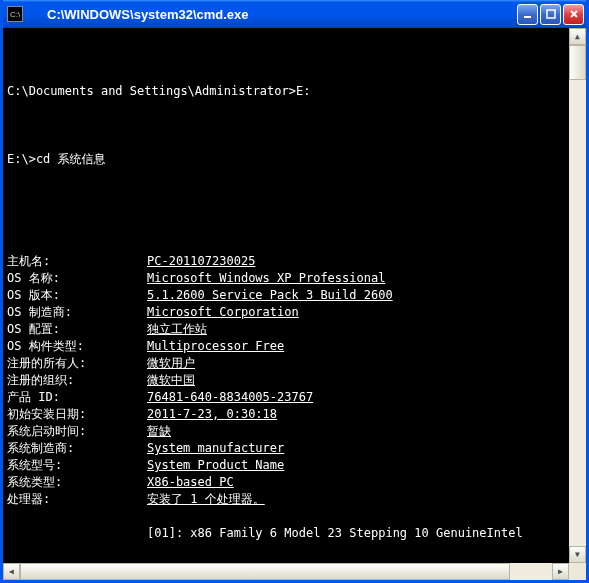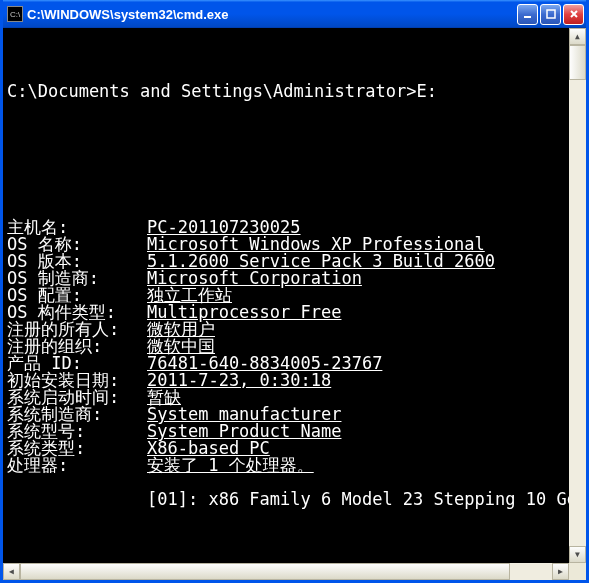--- a/index.html
+++ b/index.html
@@ -36,21 +36,21 @@
     background: #000;
     border: 1px solid #888;
     margin-right: 4px;
     display: flex;
     align-items: center;
     justify-content: center;
     font-size: 8px;
     color: #ccc;
     font-weight: normal;
   }
-  .title-text { flex: 1; white-space: nowrap; overflow: hidden; }
+  .title-text { flex: 1; white-space: nowrap; overflow: hidden; margin-left: 20px; }
   .title-buttons { display: flex; gap: 2px; }
   .title-btn {
     width: 21px;
     height: 21px;
     background: linear-gradient(to bottom, #7ba8f0 0%, #3c6bcf 50%, #2a56b8 100%);
     border: 1px solid #fff;
     border-radius: 3px;
     display: flex;
     align-items: center;
     justify-content: center;
@@ -73,21 +73,21 @@
   .console-wrap {
     flex: 1;
     display: flex;
     overflow: hidden;
   }
   .console {
     flex: 1;
     background: #000;
     color: #fff;
     font-family: "SimSun", "宋体", "NSimSun", monospace;
-    font-size: 17px;
+    font-size: 12px;
     line-height: 17px;
     padding: 4px 0 0 4px;
     white-space: pre;
     overflow: hidden;
   }
   .info-row { display: flex; }
   .info-label { width: 140px; flex-shrink: 0; }
   .info-value { flex: 1; text-decoration: underline; }
   .indent { padding-left: 140px; }
   .vscroll {
@@ -174,20 +174,21 @@
       </div>
     </div>
   </div>
 
   <div class="console-area">
     <div class="console-wrap">
       <div class="console">
 <div> </div>
 <div>C:\Documents and Settings\Administrator&gt;E:</div>
 <div> </div>
+<div>E:\&gt;cd 系统信息</div>
 <div> </div>
 <div> </div>
 <div id="info-block1"><div class="info-row"><span class="info-label">主机名:</span><span class="info-value">PC-201107230025</span></div><div class="info-row"><span class="info-label">OS 名称:</span><span class="info-value">Microsoft Windows XP Professional</span></div><div class="info-row"><span class="info-label">OS 版本:</span><span class="info-value">5.1.2600 Service Pack 3 Build 2600</span></div><div class="info-row"><span class="info-label">OS 制造商:</span><span class="info-value">Microsoft Corporation</span></div><div class="info-row"><span class="info-label">OS 配置:</span><span class="info-value">独立工作站</span></div><div class="info-row"><span class="info-label">OS 构件类型:</span><span class="info-value">Multiprocessor Free</span></div><div class="info-row"><span class="info-label">注册的所有人:</span><span class="info-value">微软用户</span></div><div class="info-row"><span class="info-label">注册的组织:</span><span class="info-value">微软中国</span></div><div class="info-row"><span class="info-label">产品 ID:</span><span class="info-value">76481-640-8834005-23767</span></div><div class="info-row"><span class="info-label">初始安装日期:</span><span class="info-value">2011-7-23, 0:30:18</span></div><div class="info-row"><span class="info-label">系统启动时间:</span><span class="info-value">暂缺</span></div><div class="info-row"><span class="info-label">系统制造商:</span><span class="info-value">System manufacturer</span></div><div class="info-row"><span class="info-label">系统型号:</span><span class="info-value">System Product Name</span></div><div class="info-row"><span class="info-label">系统类型:</span><span class="info-value">X86-based PC</span></div><div class="info-row"><span class="info-label">处理器:</span><span class="info-value">安装了 1 个处理器。</span></div></div>
 <div class="indent">[01]: x86 Family 6 Model 23 Stepping 10 GenuineIntel</div>
 
 
       </div>
 
       <div class="vscroll">
         <div class="sb-btn">▲</div>

